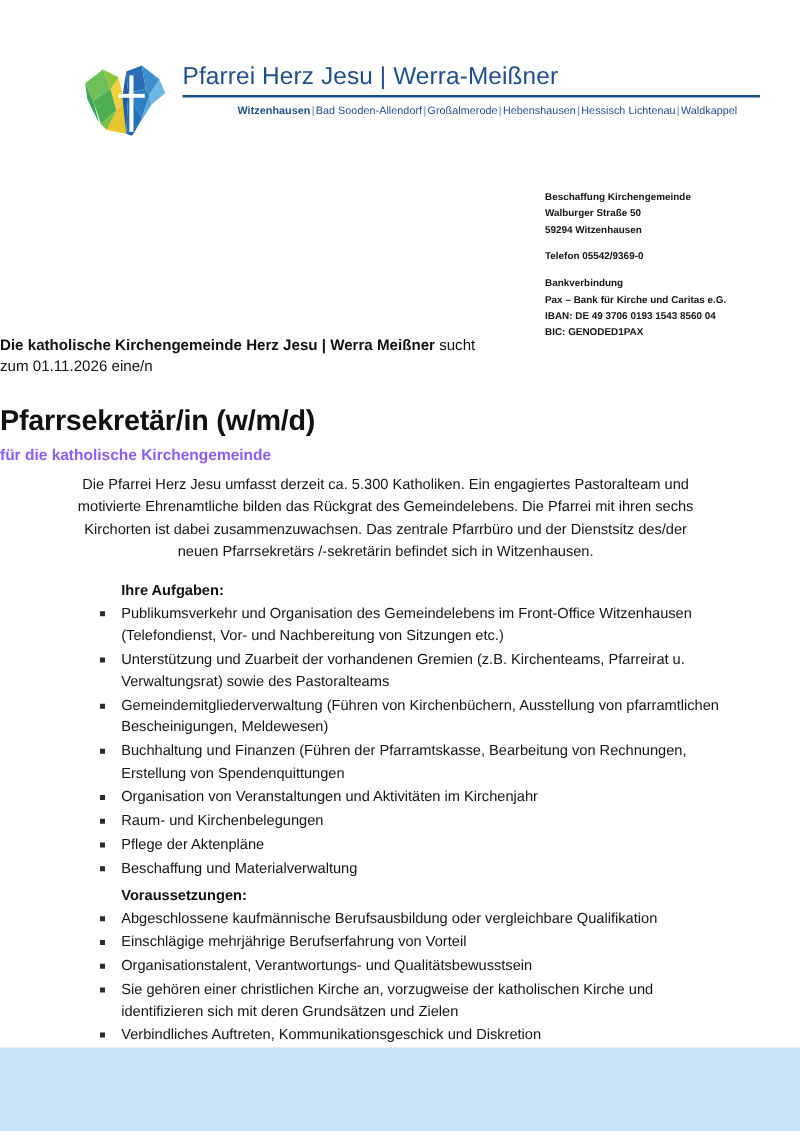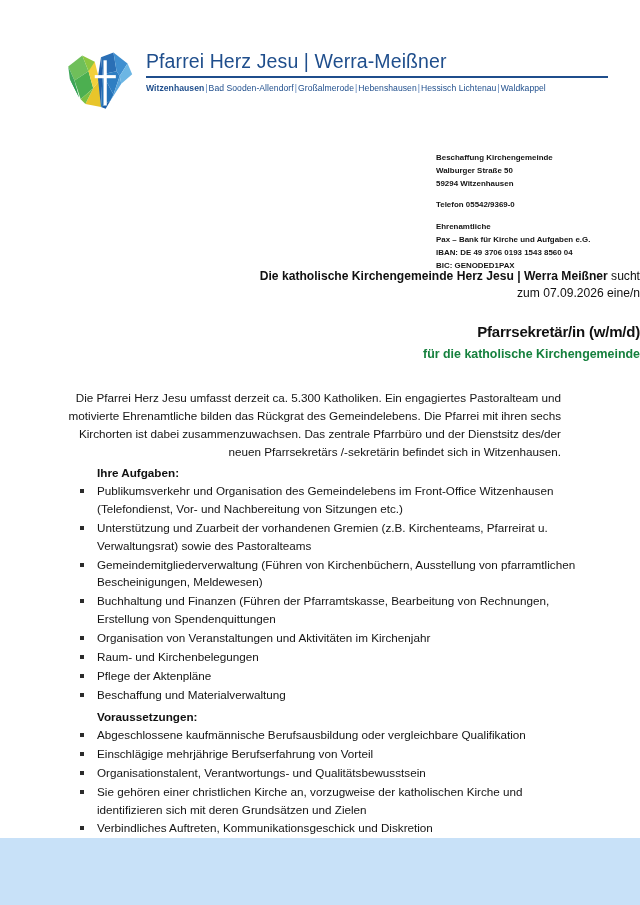--- a/index.html
+++ b/index.html
@@ -61,20 +61,21 @@
     width: 462px;
     height: 2px;
     background: #1f4e8c;
   }
   .brand-places {
     margin-top: 5px;
     font-size: 8.6px;
     color: #1f4e8c;
     letter-spacing: 0.05px;
     white-space: nowrap;
+    margin-left: 44px;
   }
   .brand-places .first { font-weight: bold; }
   .brand-places .sep { color: #5a81b8; padding: 0 1px; }
 
   
   .address {
     position: absolute;
     top: 152px;
     left: 436px;
     font-size: 7.9px;
@@ -84,54 +85,54 @@
     letter-spacing: 0.02px;
   }
   .address .gap { height: 9px; }
 
   
   .headline {
     position: absolute;
     top: 268px;
     left: 0;
     width: 640px;
-    text-align: right;
+    text-align: left;
   }
   .lead-line {
     font-size: 12.1px;
     line-height: 1.42;
     color: #111;
   }
   .lead-line b { font-weight: bold; }
 
   .job-title {
     margin-top: 21px;
-    font-size: 15px;
+    font-size: 23px;
     font-weight: bold;
     letter-spacing: -0.2px;
     color: #111;
   }
   .job-sub {
     margin-top: 6px;
     font-size: 12.4px;
     font-weight: bold;
     line-height: 1.42;
-    color: #15803d;
+    color: #8b5cf6;
   }
 
   
   .body-text {
     position: absolute;
-    top: 389px;
+    top: 379px;
     left: 56px;
     width: 505px;
     font-size: 11.7px;
     line-height: 1.53;
     color: #141414;
-    text-align: right;
+    text-align: center;
   }
 
   .section {
     position: absolute;
     left: 56px;
     width: 520px;
   }
   .section-tasks { top: 466px; }
   .section-reqs  { top: 710px; }
 
@@ -218,31 +219,31 @@
     </div>
   </div>
 
   <div class="address">
     <div>Beschaffung Kirchengemeinde</div>
     <div>Walburger Straße 50</div>
     <div>59294 Witzenhausen</div>
     <div class="gap"></div>
     <div>Telefon 05542/9369-0</div>
     <div class="gap"></div>
-    <div>Ehrenamtliche</div>
-    <div>Pax – Bank für Kirche und Aufgaben e.G.</div>
+    <div>Bankverbindung</div>
+    <div>Pax – Bank für Kirche und Caritas e.G.</div>
     <div>IBAN: DE 49 3706 0193 1543 8560 04</div>
     <div>BIC: GENODED1PAX</div>
   </div>
 
   <div class="headline">
     <div class="lead-line">
       <b>Die katholische Kirchengemeinde Herz Jesu | Werra Meißner</b><span> sucht</span>
     </div>
-    <div class="lead-line">zum 07.09.2026 eine/n</div>
+    <div class="lead-line">zum 01.11.2026 eine/n</div>
     <div class="job-title">Pfarrsekretär/in (w/m/d)</div>
     <div class="job-sub">
       <div>für die katholische Kirchengemeinde</div>
     </div>
   </div>
 
   <div class="body-text">Die Pfarrei Herz Jesu umfasst derzeit ca. 5.300 Katholiken. Ein engagiertes Pastoralteam und motivierte Ehrenamtliche bilden das Rückgrat des Gemeindelebens. Die Pfarrei mit ihren sechs Kirchorten ist dabei zusammenzuwachsen. Das zentrale Pfarrbüro und der Dienstsitz des/der neuen Pfarrsekretärs /-sekretärin befindet sich in Witzenhausen.</div>
 
   <div class="section section-tasks">
     <div class="section-heading">Ihre Aufgaben:</div>

